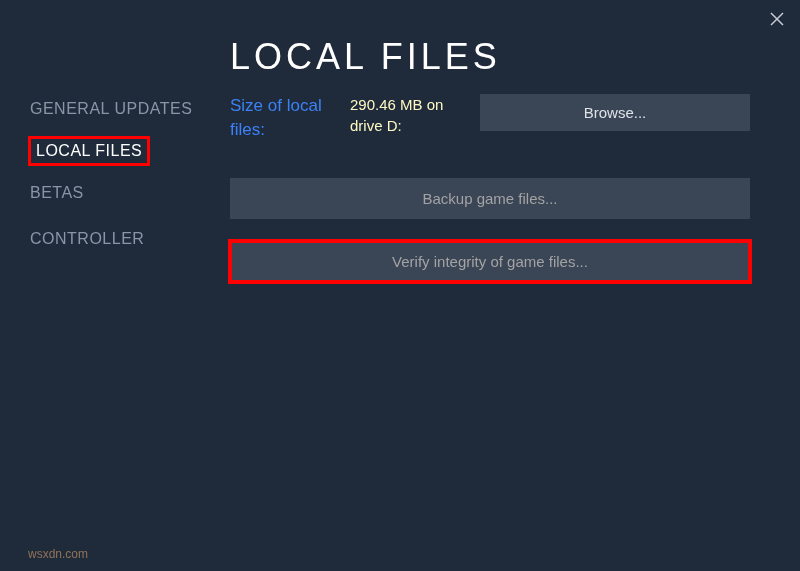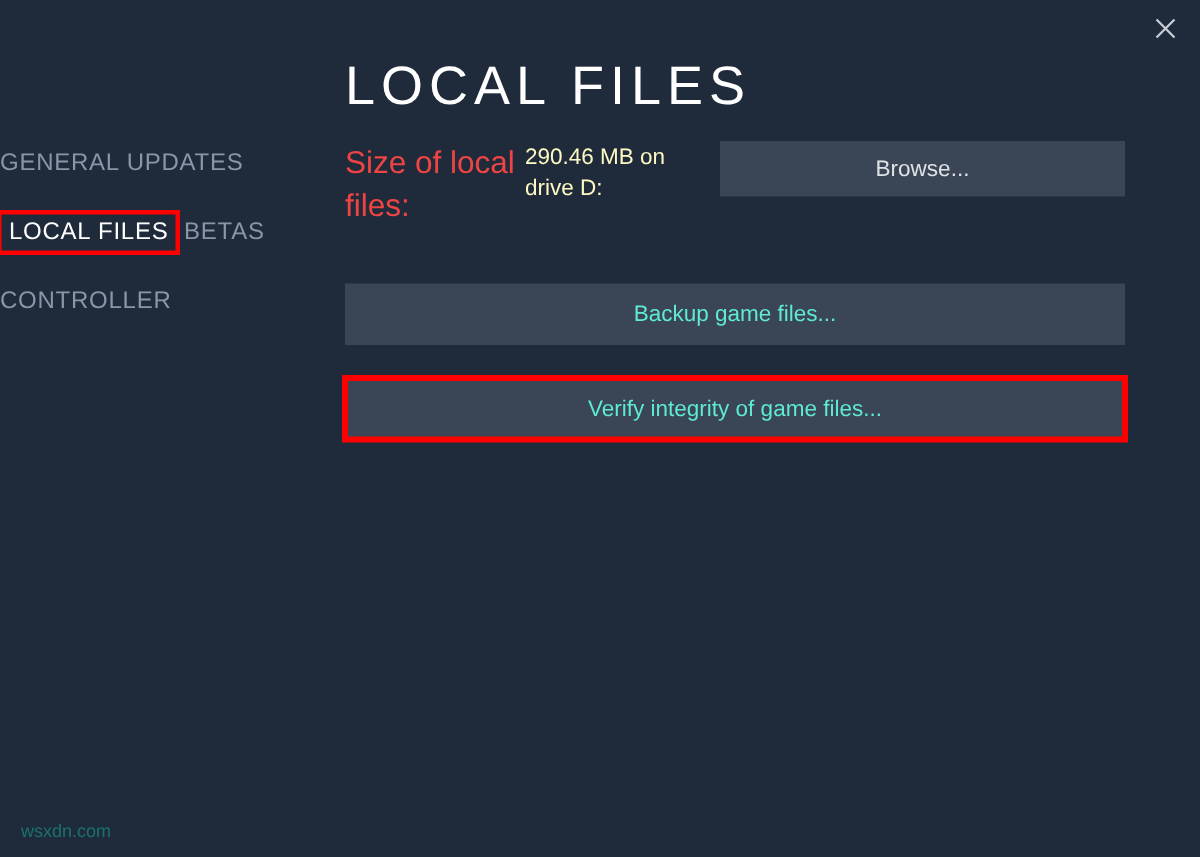--- a/index.html
+++ b/index.html
@@ -27,20 +27,21 @@
       stroke: #c8cdd4;
       stroke-width: 1.5;
     }
     .container {
       display: flex;
       height: 100%;
       padding-top: 36px;
     }
     .sidebar {
       width: 195px;
+      padding-left: 30px;
       padding-top: 56px;
     }
     .sidebar-item {
       color: #8a96a8;
       font-size: 16px;
       letter-spacing: 0.5px;
       padding: 8px 0;
       margin-bottom: 12px;
       cursor: pointer;
       display: inline-block;
@@ -64,22 +65,22 @@
       font-weight: 300;
       letter-spacing: 4px;
       margin-bottom: 16px;
     }
     .info-row {
       display: flex;
       align-items: flex-start;
       margin-bottom: 36px;
     }
     .info-label {
-      color: #ef4444;
-      font-size: 21px;
+      color: #3b82f6;
+      font-size: 17px;
       width: 120px;
       line-height: 1.4;
     }
     .info-value {
       color: #fef9c3;
       font-size: 15px;
       width: 130px;
       line-height: 1.4;
     }
     .browse-btn {
@@ -89,38 +90,38 @@
       font-size: 15px;
       text-align: center;
       padding: 10px 0;
       cursor: pointer;
       border: none;
     }
     .action-btn {
       display: block;
       width: 100%;
       background: #3a4556;
-      color: #5eead4;
+      color: #a3a3a3;
       font-size: 15px;
       text-align: center;
       padding: 12px 0;
       margin-bottom: 22px;
       cursor: pointer;
       border: none;
     }
     .action-btn.highlight-red {
       outline: 4px solid #ff0000;
       outline-offset: -2px;
       text-align: center;
     }
     .watermark {
       position: absolute;
       bottom: 10px;
-      left: 14px;
-      color: #14b8a6;
+      left: 28px;
+      color: #fdba74;
       font-size: 12px;
       opacity: 0.5;
     }
   </style>
 </head>
 <body>
 
 <div class="close-icon">
   <svg viewBox="0 0 14 14">
       <line x1="1" y1="1" x2="13" y2="13"></line>

